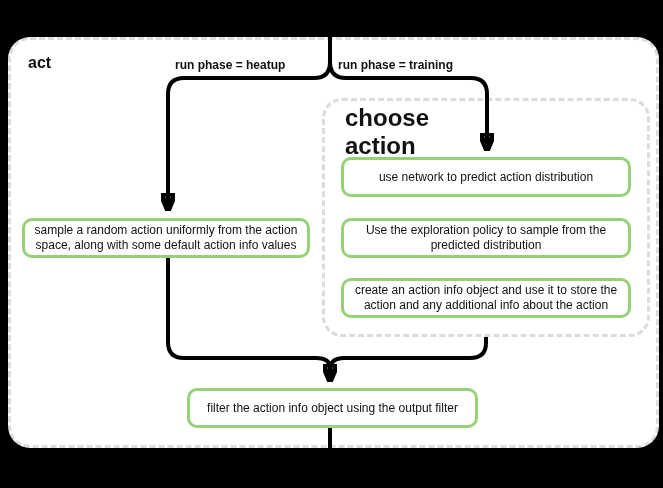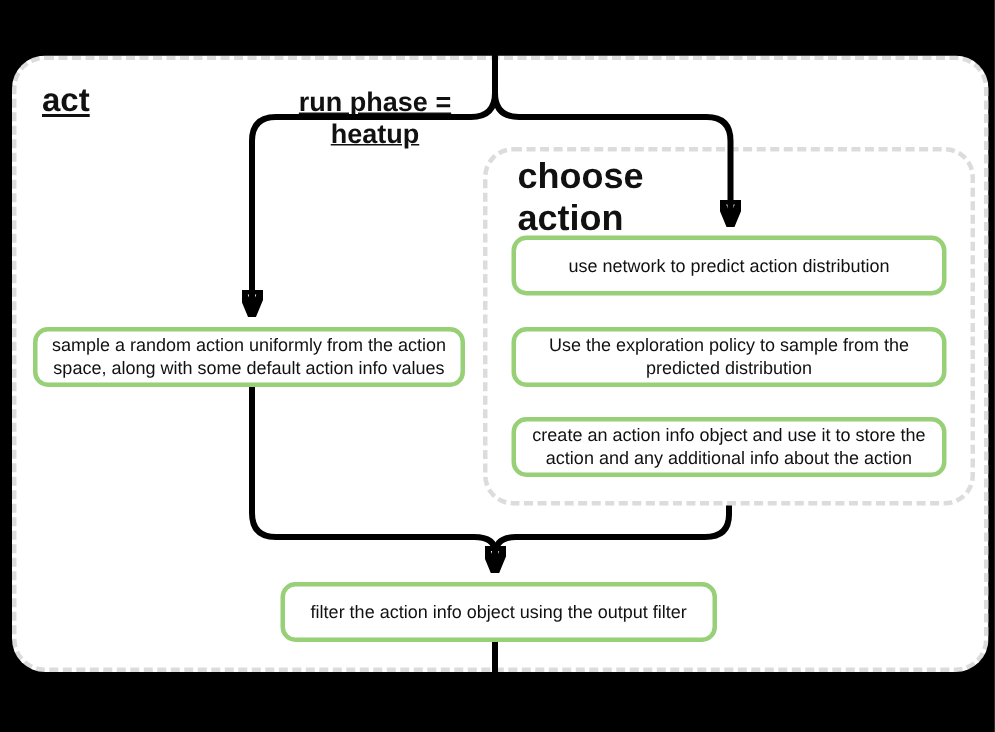--- a/index.html
+++ b/index.html
@@ -26,36 +26,34 @@
     box-sizing: border-box;
     background: #ffffff;
     border: 3px dashed #dcdcdc;
     border-radius: 22px;
     z-index: 1;
   }
   .act-title {
     position: absolute;
     left: 28px;
     top: 54px;
-    font-size: 22px;
+    font-size: 16px;
     font-weight: bold;
     color: #111111;
     z-index: 4;
-    text-decoration: underline;
   }
   .branch-label {
     position: absolute;
     top: 58px;
     width: 150px;
-    text-align: center;
-    font-size: 18px;
+    text-align: left;
+    font-size: 12px;
     font-weight: bold;
     color: #111111;
     z-index: 4;
-    text-decoration: underline;
   }
   .branch-label.heatup { left: 175px; }
   .branch-label.training { left: 338px; }
   .choose-group {
     position: absolute;
     left: 322px;
     top: 98px;
     width: 328px;
     height: 239px;
     box-sizing: border-box;
@@ -114,20 +112,21 @@
 </head>
 <body>
 
 <div class="stage">
 
   <div class="act-container"></div>
 
   <div class="act-title">act</div>
 
   <div class="branch-label heatup">run phase = heatup</div>
+  <div class="branch-label training">run phase = training</div>
 
   <div class="choose-group"></div>
   <div class="choose-title">choose action</div>
 
   <svg class="connectors" viewBox="0 0 663 488" xmlns="http://www.w3.org/2000/svg">
     <defs>
       <marker id="arrow" viewBox="0 0 12 10" refX="11" refY="5" markerWidth="18" markerHeight="14" markerUnits="userSpaceOnUse" orient="auto">
         <path d="M0,0 L12,5 L0,10 z" fill="#000000" stroke="none"></path>
       </marker>
     </defs>

